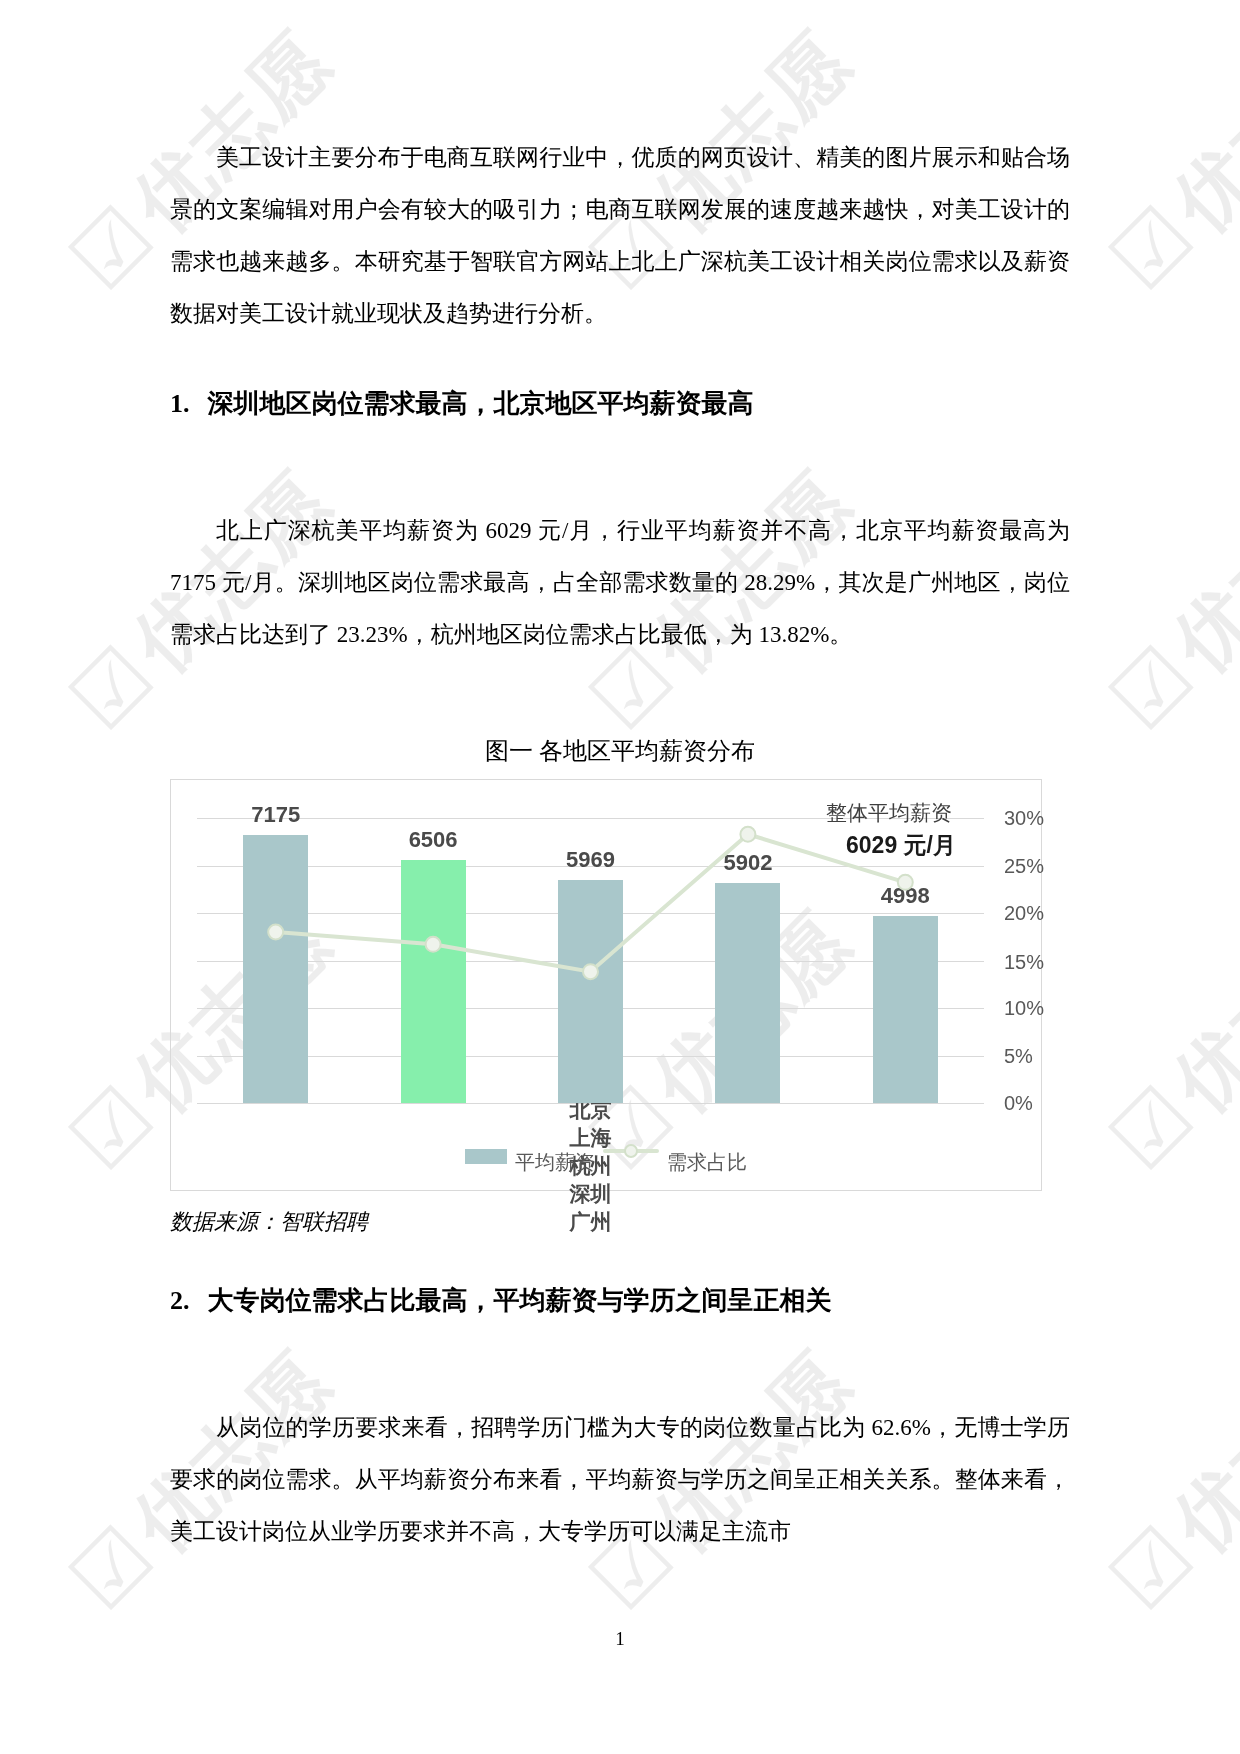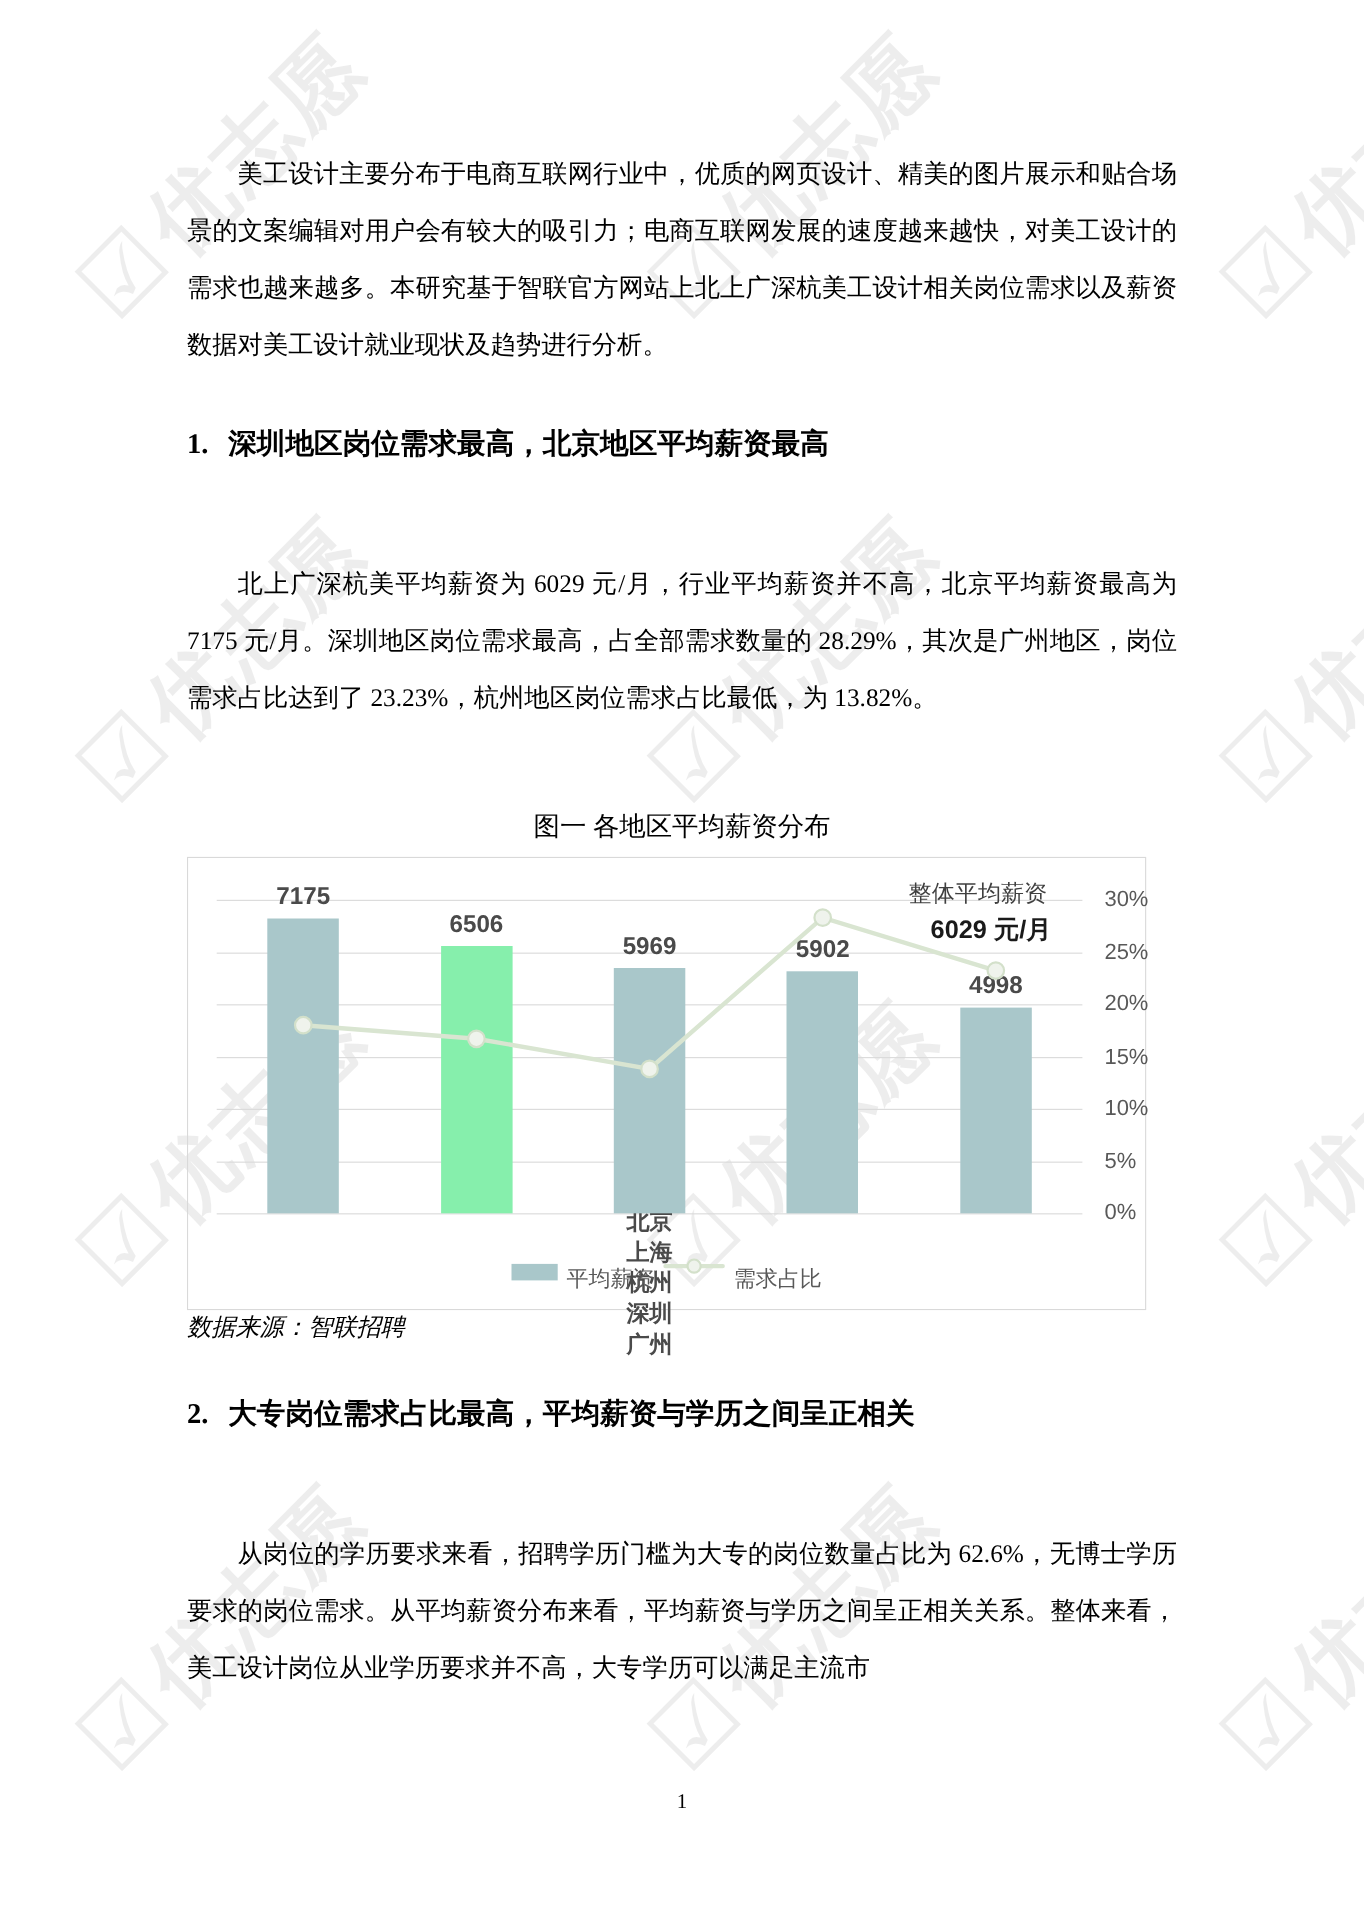--- a/index.html
+++ b/index.html
@@ -54,21 +54,21 @@
   .legend{
     position:absolute;left:0;top:369px;width:100%;display:flex;justify-content:center;
     align-items:flex-start;gap:8px;font-size:20px;color:#595959;
   }
   .legend-swatch{display:inline-block;width:42px;height:15px;background:#a9c7ca;}
   .legend-line{display:inline-block;position:relative;width:56px;height:4px;background:#d9e5d1;border-radius:2px;}
   .legend-dot{
     position:absolute;left:50%;top:50%;transform:translate(-50%,-50%);
     width:14px;height:14px;border-radius:50%;background:#eff3ec;border:2px solid #d3e0ca;box-sizing:border-box;
   }
-  .source{margin-top:1px;font-style:italic;font-size:22px;}
+  .source{margin-top:16px;font-style:italic;font-size:22px;}
   .page-number{
     position:absolute;left:0;right:0;top:1628px;text-align:center;z-index:1;
     font-size:19px;font-family:"Liberation Serif","DejaVu Serif",serif;
   }
 </style>
 </head>
 <body>
 
 <div class="page">
 

